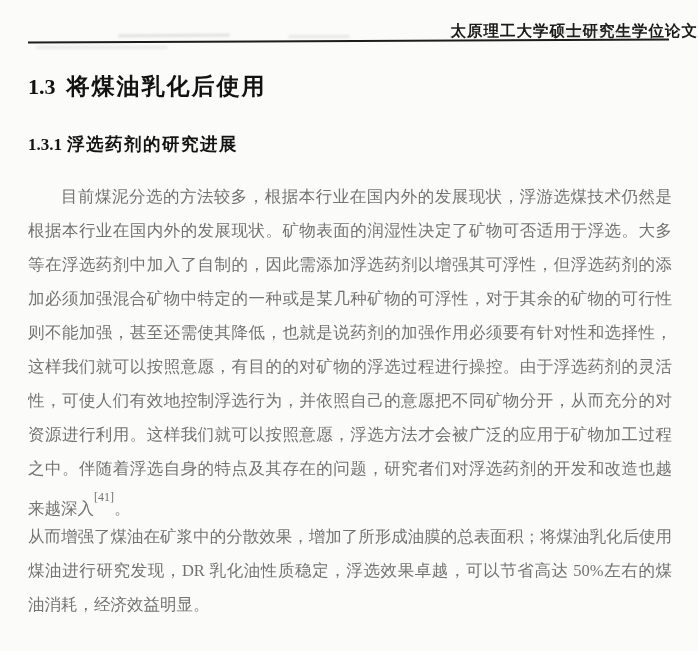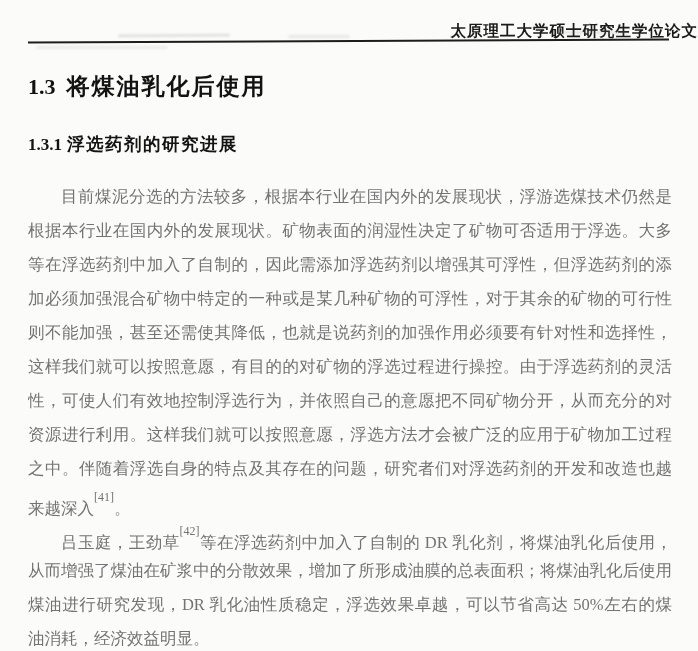--- a/index.html
+++ b/index.html
@@ -109,20 +109,19 @@
       <div class="line">加必须加强混合矿物中特定的一种或是某几种矿物的可浮性，对于其余的矿物的可行性</div>
       <div class="line">则不能加强，甚至还需使其降低，也就是说药剂的加强作用必须要有针对性和选择性，</div>
       <div class="line">这样我们就可以按照意愿，有目的的对矿物的浮选过程进行操控。由于浮选药剂的灵活</div>
       <div class="line">性，可使人们有效地控制浮选行为，并依照自己的意愿把不同矿物分开，从而充分的对</div>
       <div class="line">资源进行利用。这样我们就可以按照意愿，浮选方法才会被广泛的应用于矿物加工过程</div>
       <div class="line">之中。伴随着浮选自身的特点及其存在的问题，研究者们对浮选药剂的开发和改造也越</div>
       <div class="line flush"><span>来越深入</span><sup class="cite">[41]</sup><span>。</span></div>
     </div>
 
     <div>
-      <div class="line indent"><span>吕玉庭，王劲草</span><sup class="cite">[42]</sup><span>等在浮选药剂中加入了自制的 DR 乳化剂，将煤油乳化后使用，</span></div>
       <div class="line">从而增强了煤油在矿浆中的分散效果，增加了所形成油膜的总表面积；将煤油乳化后使用</div>
       <div class="line">煤油进行研究发现，DR 乳化油性质稳定，浮选效果卓越，可以节省高达 50%左右的煤</div>
       <div class="line flush">油消耗，经济效益明显。</div>
     </div>
 
   </div>
 </div>
 
 </body></html>

